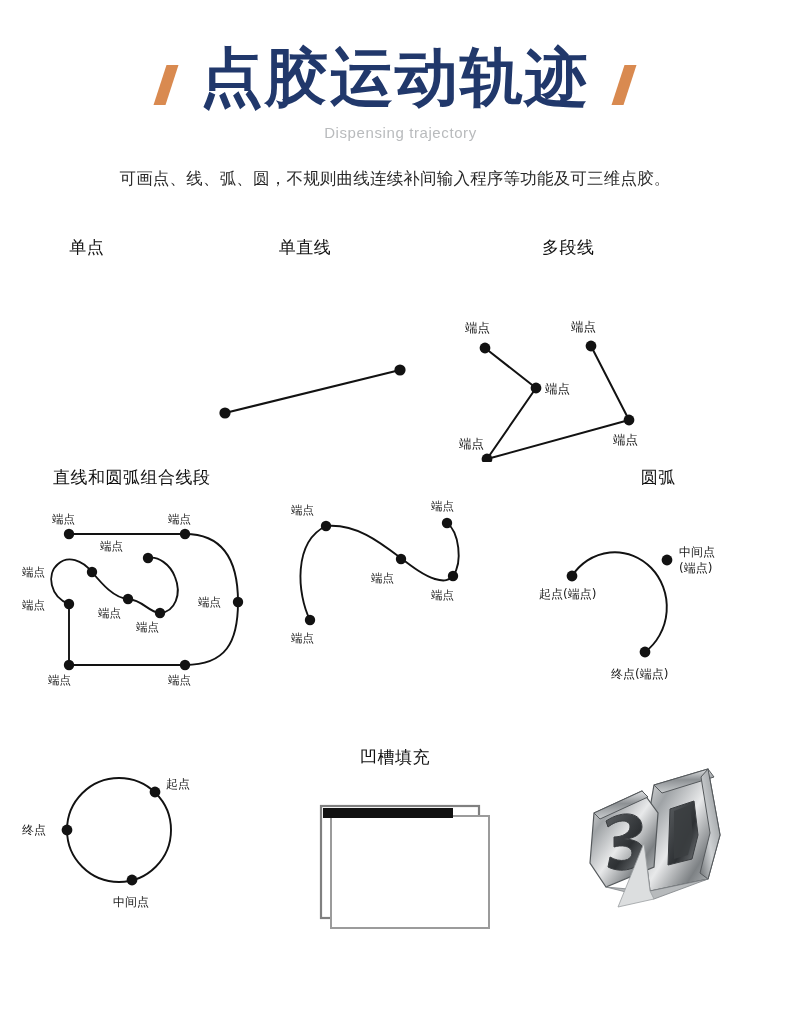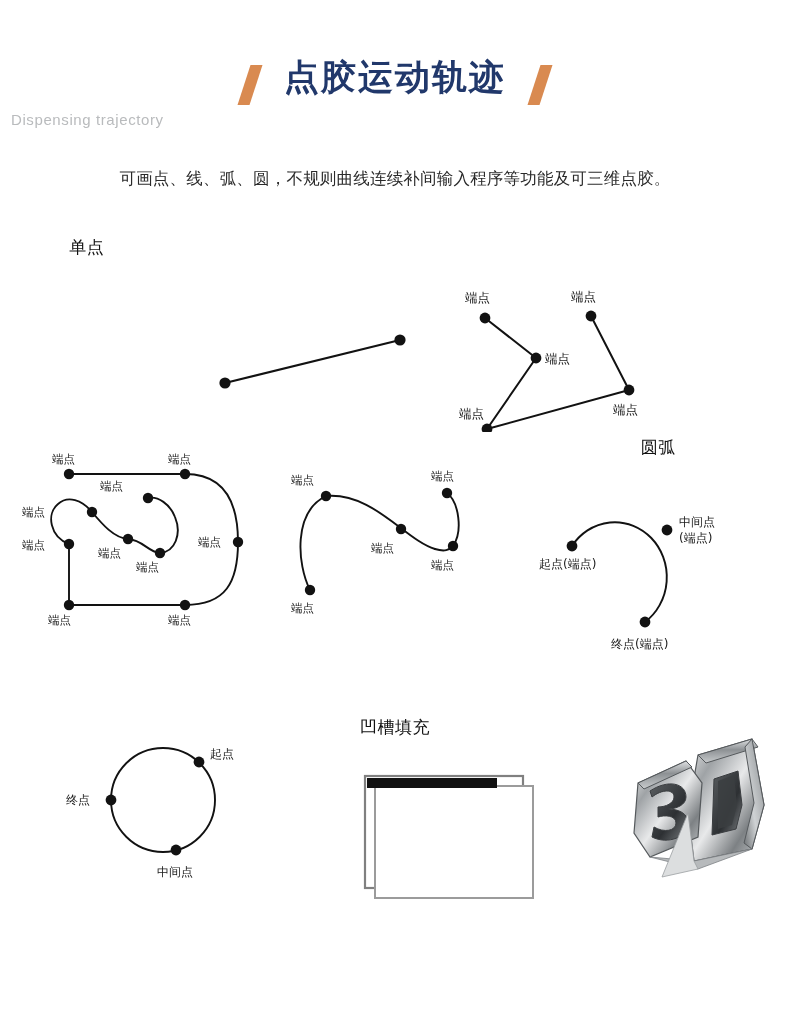--- a/index.html
+++ b/index.html
@@ -35,33 +35,33 @@
     width: 12px;
     height: 40px;
     background: #d98a50;
     transform: skewX(-18deg);
     flex: none;
   }
   .slash-left { margin-top: 16px; }
   .slash-right { margin-top: 16px; }
   .main-title {
     font-family: "DejaVu Sans", "Liberation Sans", sans-serif;
-    font-size: 35px;
+    font-size: 63px;
     font-weight: bold;
     color: #21386b;
     letter-spacing: 2px;
     line-height: 1;
     white-space: nowrap;
   }
   .subtitle {
-    text-align: left;
+    text-align: center;
     font-size: 15px;
     color: #b9bbbd;
     letter-spacing: 0.6px;
-    margin-top: 3px;
+    margin-top: 16px;
     font-family: "Liberation Sans", sans-serif;
     padding-left: 11px;
   }
 
   
   .intro {
     position: absolute;
     left: 0;
     top: 168px;
     width: 790px;
@@ -98,21 +98,21 @@
   }
   .panel-art {
     width: 263.3px;
     height: 215px;
     position: relative;
   }
   .panel-art svg { display: block; }
 
   .row-1 .panel-art { height: 200px; }
   .row-2 .panel-art { height: 250px; }
-  .row-3 .panel-art { height: 180px; padding-left: 44px; }
+  .row-3 .panel-art { height: 180px; }
 
   
   .logo3d-wrap {
     display: flex;
     align-items: center;
     justify-content: center;
     height: 100%;
   }
 </style>
 </head>
@@ -131,30 +131,32 @@
 
 <div class="grid">
 
   <div class="row row-1">
 
     <div class="panel">
       <div class="panel-title">单点</div>
     </div>
 
     <div class="panel">
+      <div class="panel-title">单直线</div>
       <div class="panel-art">
         <svg width="263" height="200" viewBox="0 0 263 200">
           <path d="M52 151 L227 108" stroke="#121212" stroke-width="2" fill="none"></path>
           <circle cx="52" cy="151" r="5.6" fill="#121212"></circle>
           <circle cx="227" cy="108" r="5.6" fill="#121212"></circle>
         </svg>
       </div>
     </div>
 
     <div class="panel">
+      <div class="panel-title">多段线</div>
       <div class="panel-art">
         <svg width="263" height="200" viewBox="0 0 263 200">
           <g stroke="#121212" stroke-width="2" fill="none" stroke-linejoin="round">
             <path d="M48 86 L99 126 L50 197 L192 158 L154 84"></path>
           </g>
           <g fill="#121212">
             <circle cx="48" cy="86" r="5.4"></circle>
             <circle cx="99" cy="126" r="5.4"></circle>
             <circle cx="50" cy="197" r="5.4"></circle>
             <circle cx="192" cy="158" r="5.4"></circle>
@@ -168,20 +170,21 @@
             <text x="134" y="69">端点</text>
           </g>
         </svg>
       </div>
     </div>
   </div>
 
   <div class="row row-2">
 
     <div class="panel">
+      <div class="panel-title">直线和圆弧组合线段</div>
       <div class="panel-art">
         <svg width="263" height="250" viewBox="0 0 263 250">
           <g stroke="#121212" stroke-width="1.9" fill="none" stroke-linecap="round">
 
             <path d="M69 42 L185 42"></path>
 
             <path d="M185 42 C 226 42 238 72 238 110 C 238 150 226 173 185 173"></path>
 
             <path d="M185 173 L69 173"></path>
 

